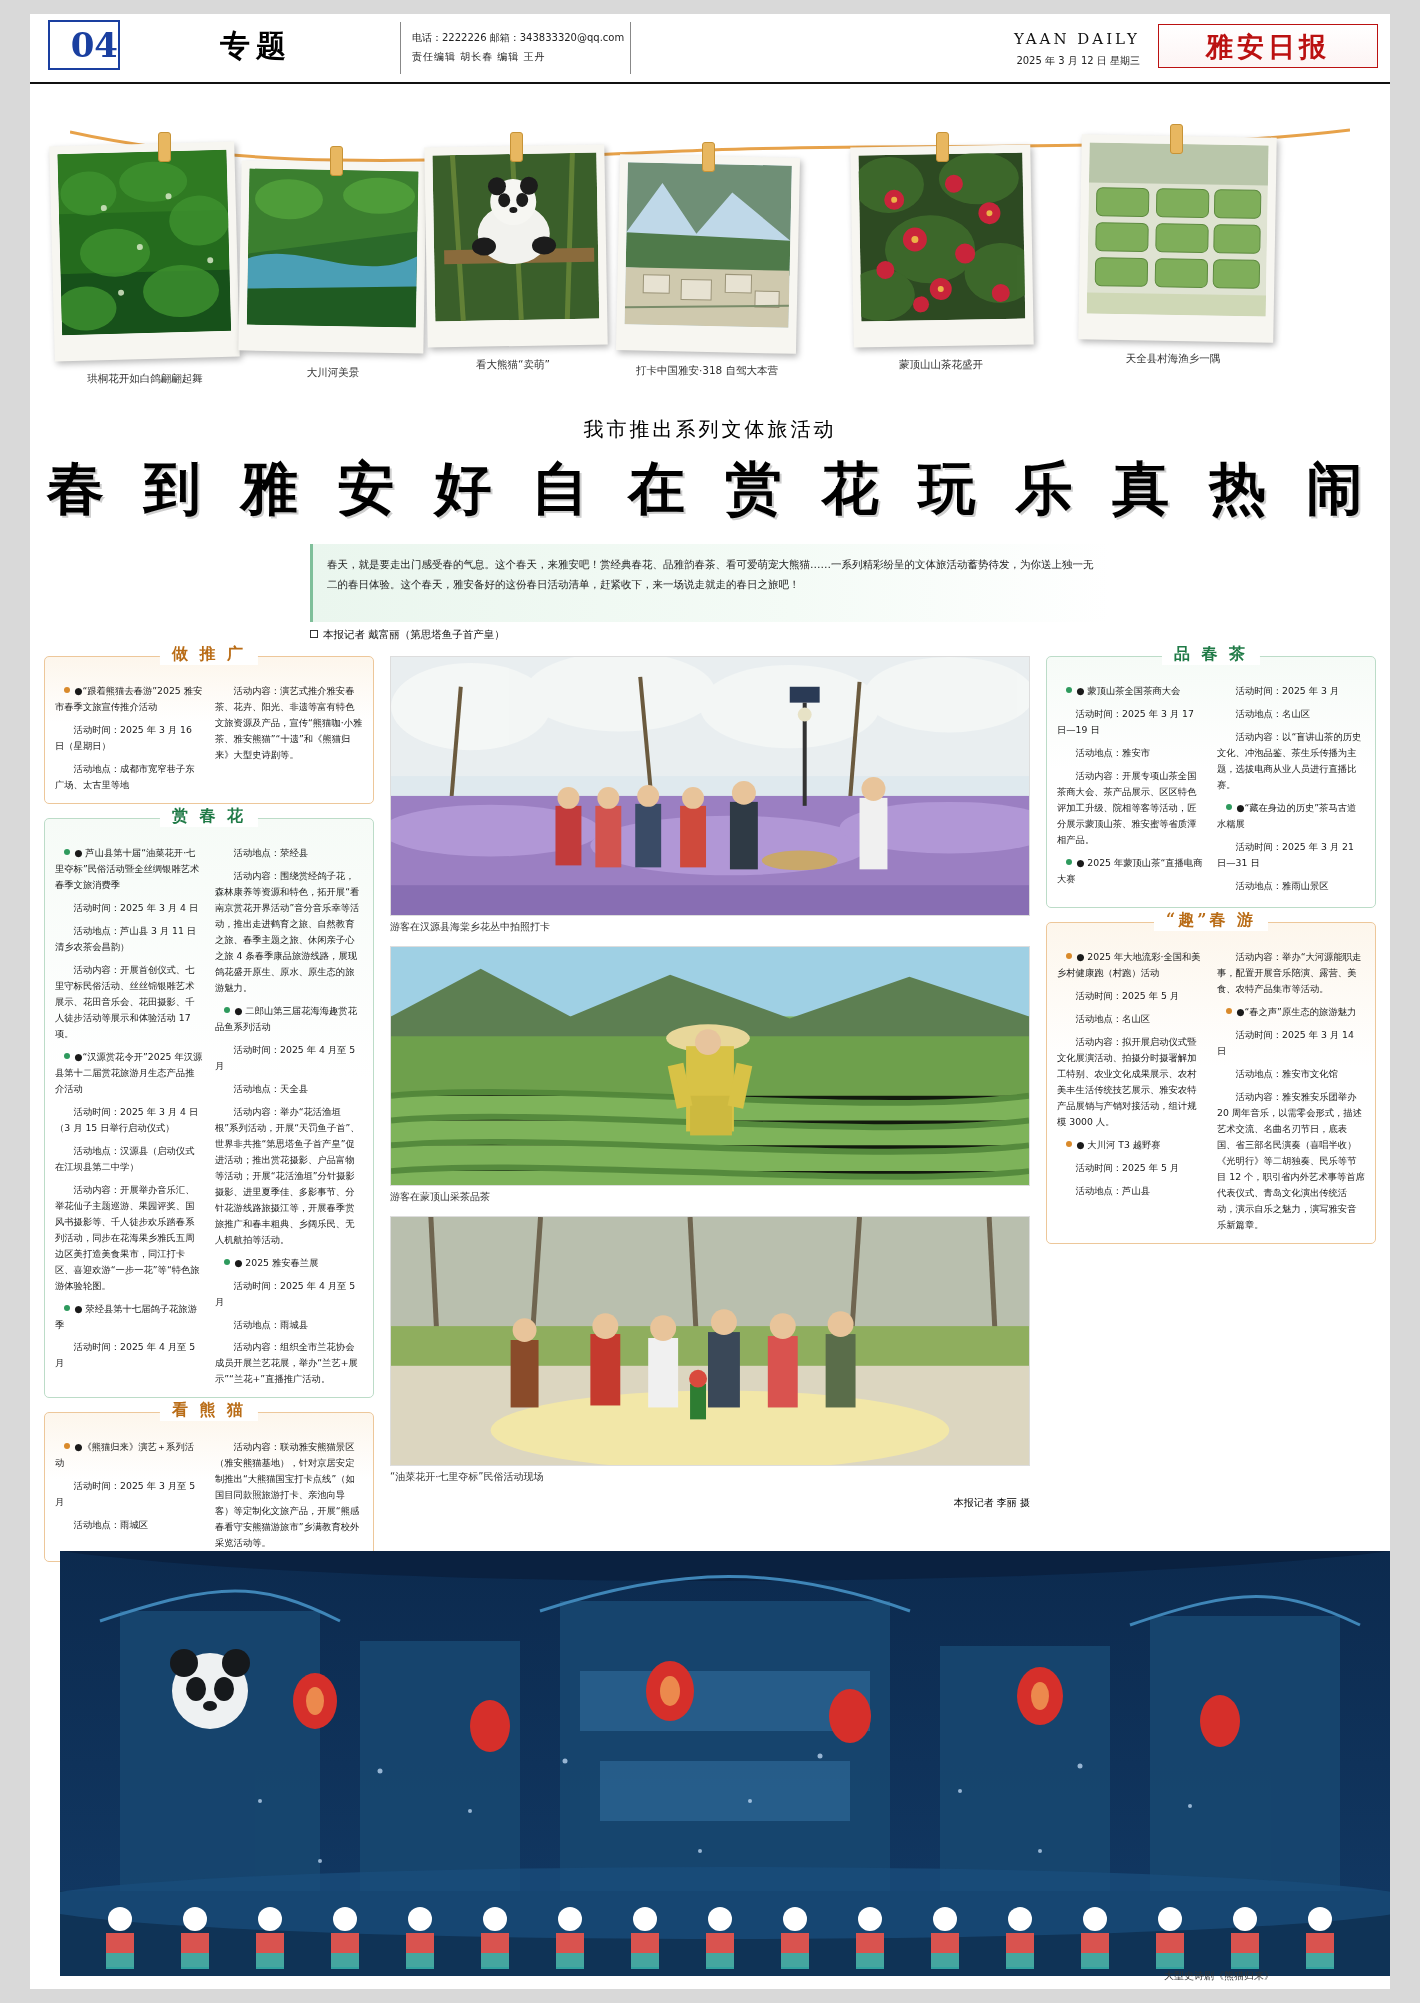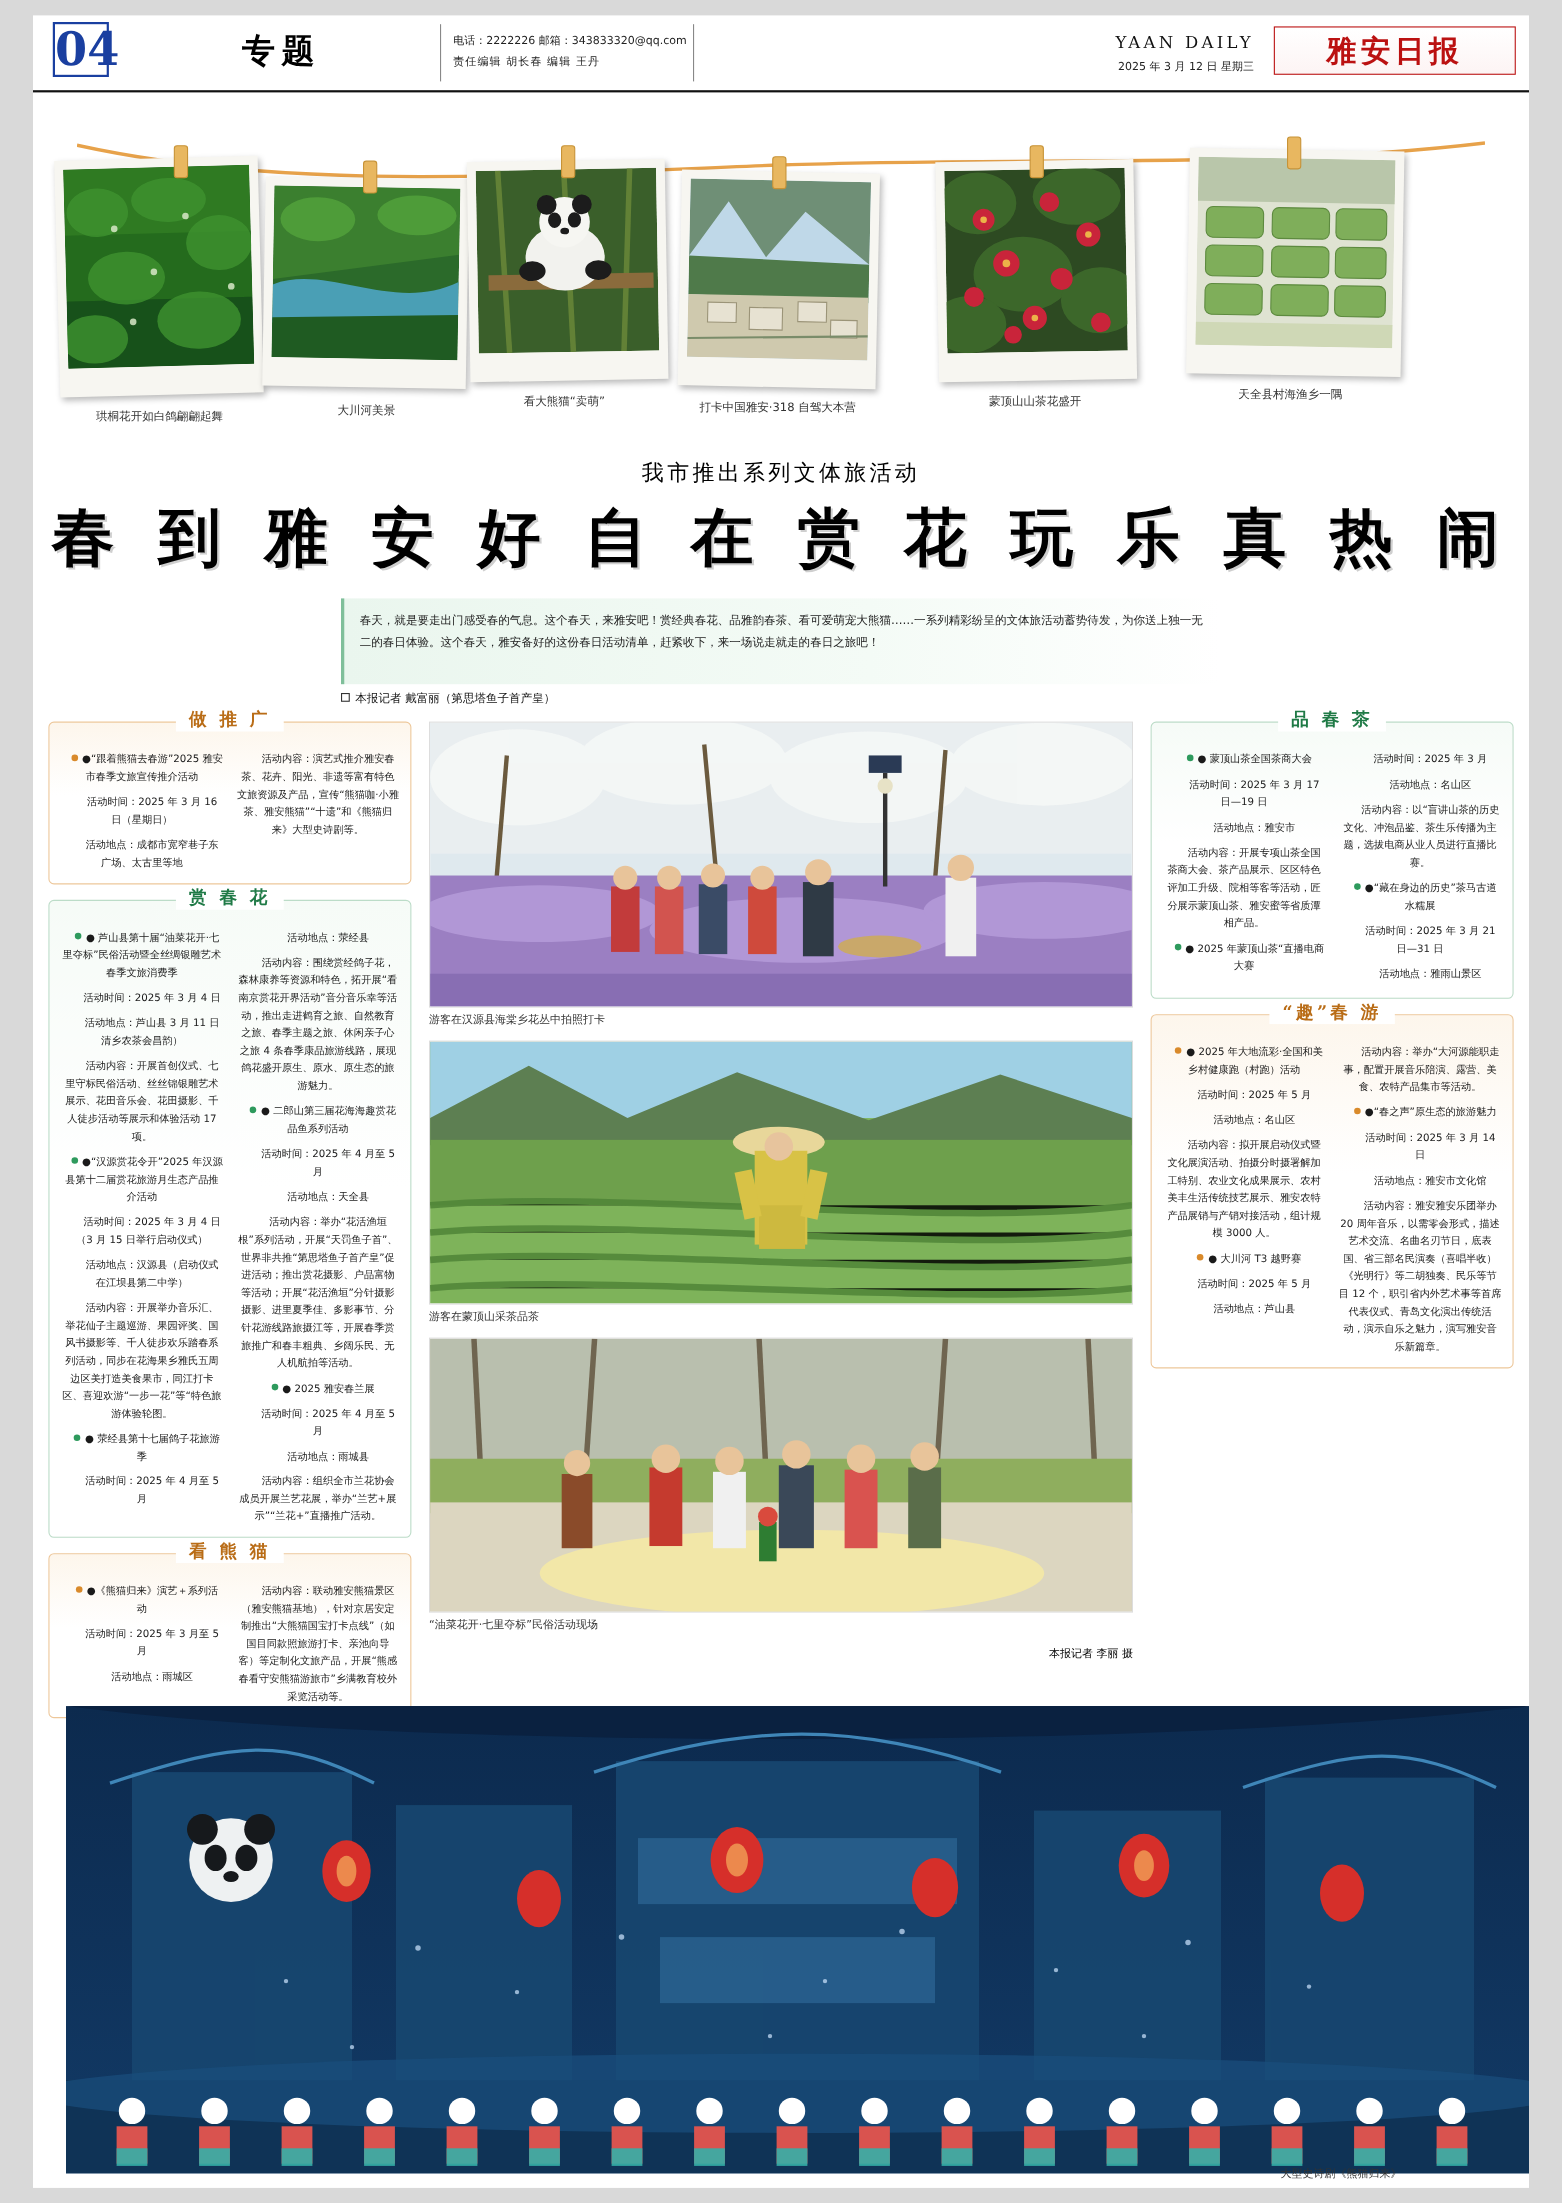--- a/index.html
+++ b/index.html
@@ -12,23 +12,23 @@
   .page {
     position:absolute; left:30px; top:14px;
     width:1360px; height:1975px;
     background:#ffffff;
     overflow:hidden;
   }
 
   
   .masthead { position:relative; height:70px; border-bottom:2px solid #111; }
   .pagenum {
-    position:absolute; left:18px; top:6px; width:51px; height:50px;
+    position:absolute; left:18px; top:6px; width:72px; height:50px;
     border:2px solid #1a3fa0; color:#1a3fa0; font-weight:bold;
-    font-size:42px; line-height:46px; text-align:right;
+    font-size:34px; line-height:46px; text-align:right;
     font-family:"DejaVu Serif","Liberation Serif",serif;
   }
   .section-title {
     position:absolute; left:190px; top:12px; font-size:30px; font-weight:bold;
     letter-spacing:6px; font-family:"DejaVu Serif","Liberation Serif",serif;
   }
   .vline { position:absolute; top:8px; width:1px; height:52px; background:#888; }
   .contact { position:absolute; left:382px; top:14px; font-size:10px; color:#222; line-height:1.9; }
   .contact .l2 { letter-spacing:1px; }
   .enname {
@@ -87,21 +87,21 @@
   .box { border:1px solid #bcdcc8; border-radius:5px; padding:26px 10px 10px 10px; margin-bottom:14px; position:relative;
          background:linear-gradient(180deg,#f6fbf7,#ffffff 45%); }
   .box-title {
     position:absolute; top:-13px; left:50%; transform:translateX(-50%);
     background:#fff; padding:0 12px; font-size:16px; font-weight:bold; letter-spacing:3px;
     color:#1f7a46; font-family:"DejaVu Serif","Liberation Serif",serif; white-space:nowrap;
   }
   .box.orange { border-color:#edc79a; background:linear-gradient(180deg,#fdf6ec,#ffffff 45%); }
   .box.orange .box-title { color:#b96c16; }
   .twocol { column-count:2; column-gap:12px; }
-  .item { font-size:9.3px; line-height:1.72; color:#1a1a1a; margin-bottom:7px; break-inside:avoid-column;text-align:center; }
+  .item { font-size:9.3px; line-height:1.72; color:#1a1a1a; margin-bottom:7px; break-inside:avoid-column; }
   .item p { margin:0; text-indent:2em; }
   .item .first { text-indent:1em; }
   .dot { display:inline-block; width:6px; height:6px; border-radius:50%; background:#2e9a5d; margin-right:4px; vertical-align:1px; }
   .dot.o { background:#d98a2b; }
 
   .photo { width:100%; display:block; border:1px solid #ddd; }
   .photocap { font-size:10px; color:#333; margin:4px 0 12px 0; }
   .credit { font-size:10px; text-align:right; margin-top:6px; }
 
   

